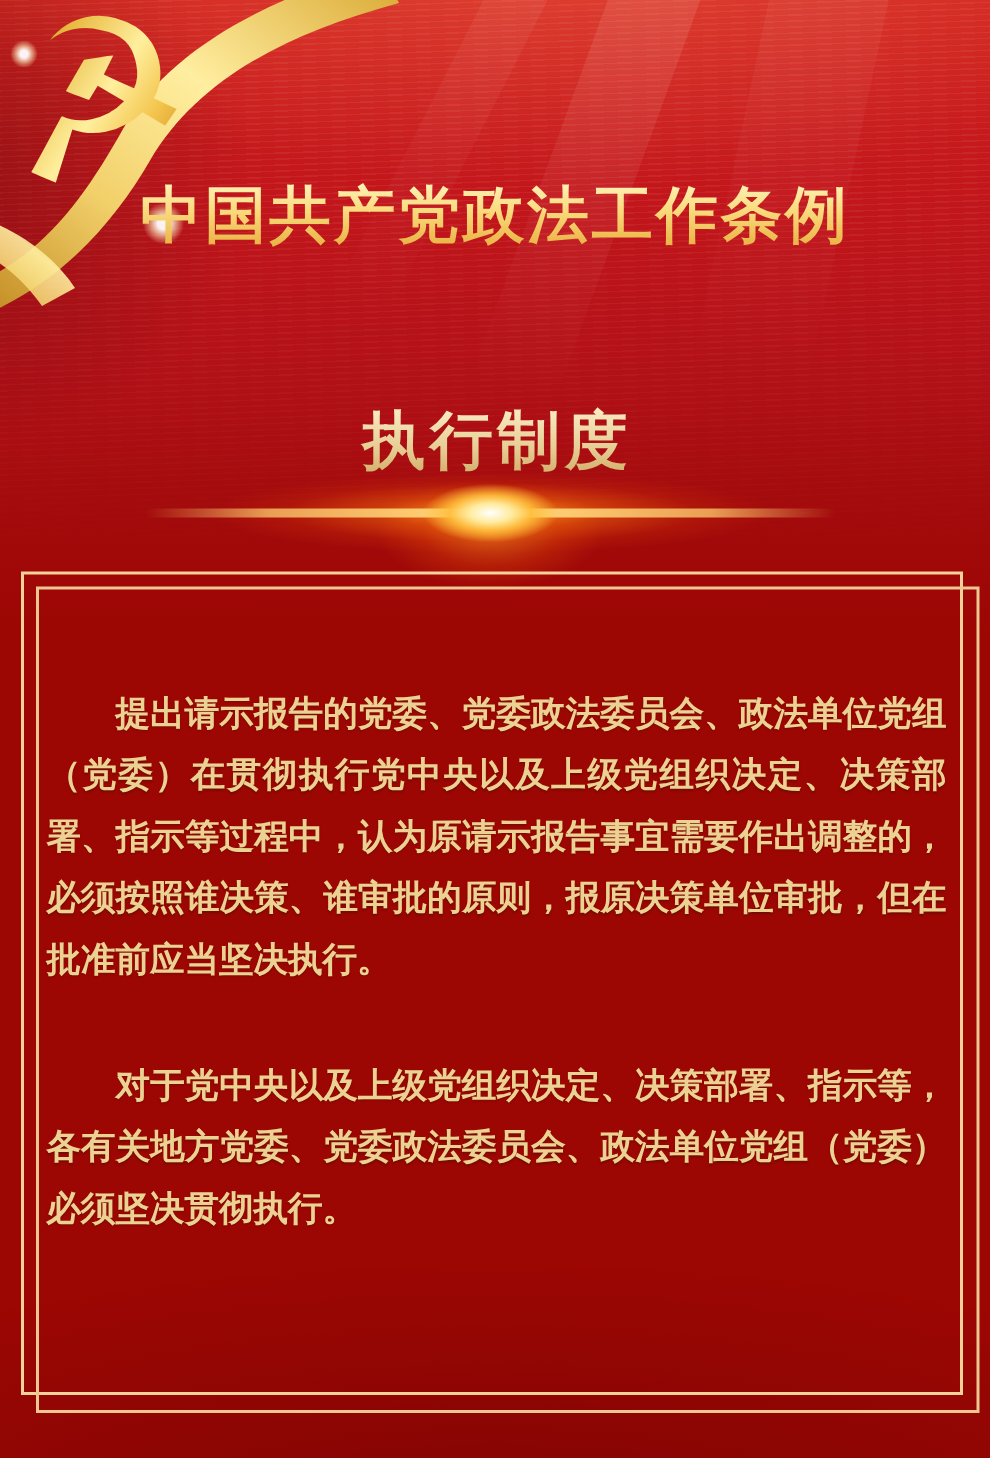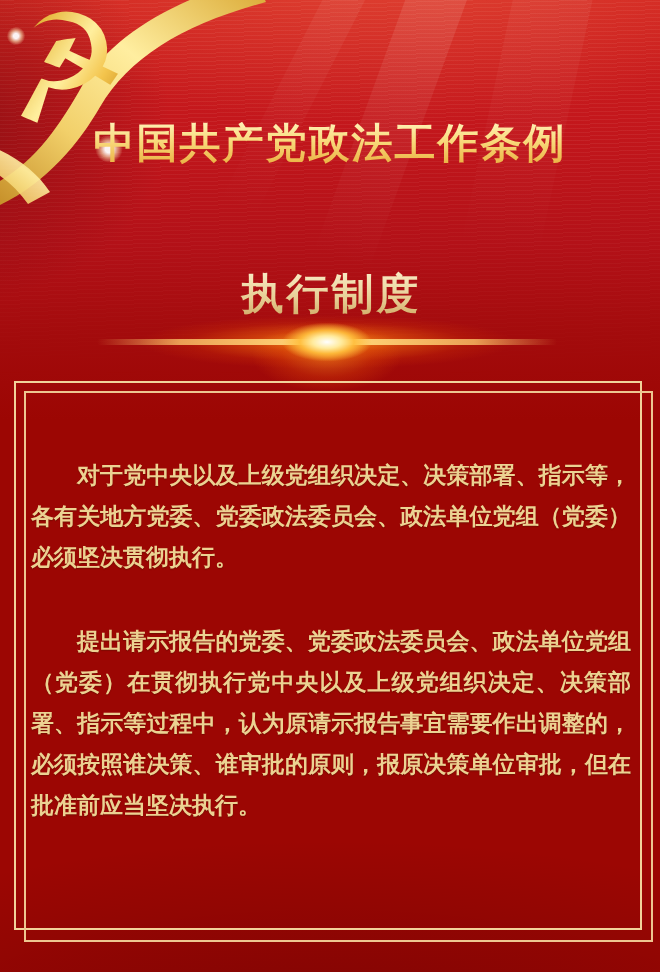--- a/index.html
+++ b/index.html
@@ -134,17 +134,17 @@
 
   <div class="flare-streak"></div>
   <div class="flare-glow"></div>
   <div class="flare-line"></div>
   <div class="flare-core"></div>
 
   <div class="frame frame-a"></div>
   <div class="frame frame-b"></div>
 
   <div class="content">
+    <p>提出请示报告的党委、党委政法委员会、政法单位党组（党委）在贯彻执行党中央以及上级党组织决定、决策部署、指示等过程中，认为原请示报告事宜需要作出调整的，必须按照谁决策、谁审批的原则，报原决策单位审批，但在批准前应当坚决执行。</p>
     <p>对于党中央以及上级党组织决定、决策部署、指示等，各有关地方党委、党委政法委员会、政法单位党组（党委）必须坚决贯彻执行。</p>
-    <p>提出请示报告的党委、党委政法委员会、政法单位党组（党委）在贯彻执行党中央以及上级党组织决定、决策部署、指示等过程中，认为原请示报告事宜需要作出调整的，必须按照谁决策、谁审批的原则，报原决策单位审批，但在批准前应当坚决执行。</p>
   </div>
 
 </div>
 
 </body></html>

